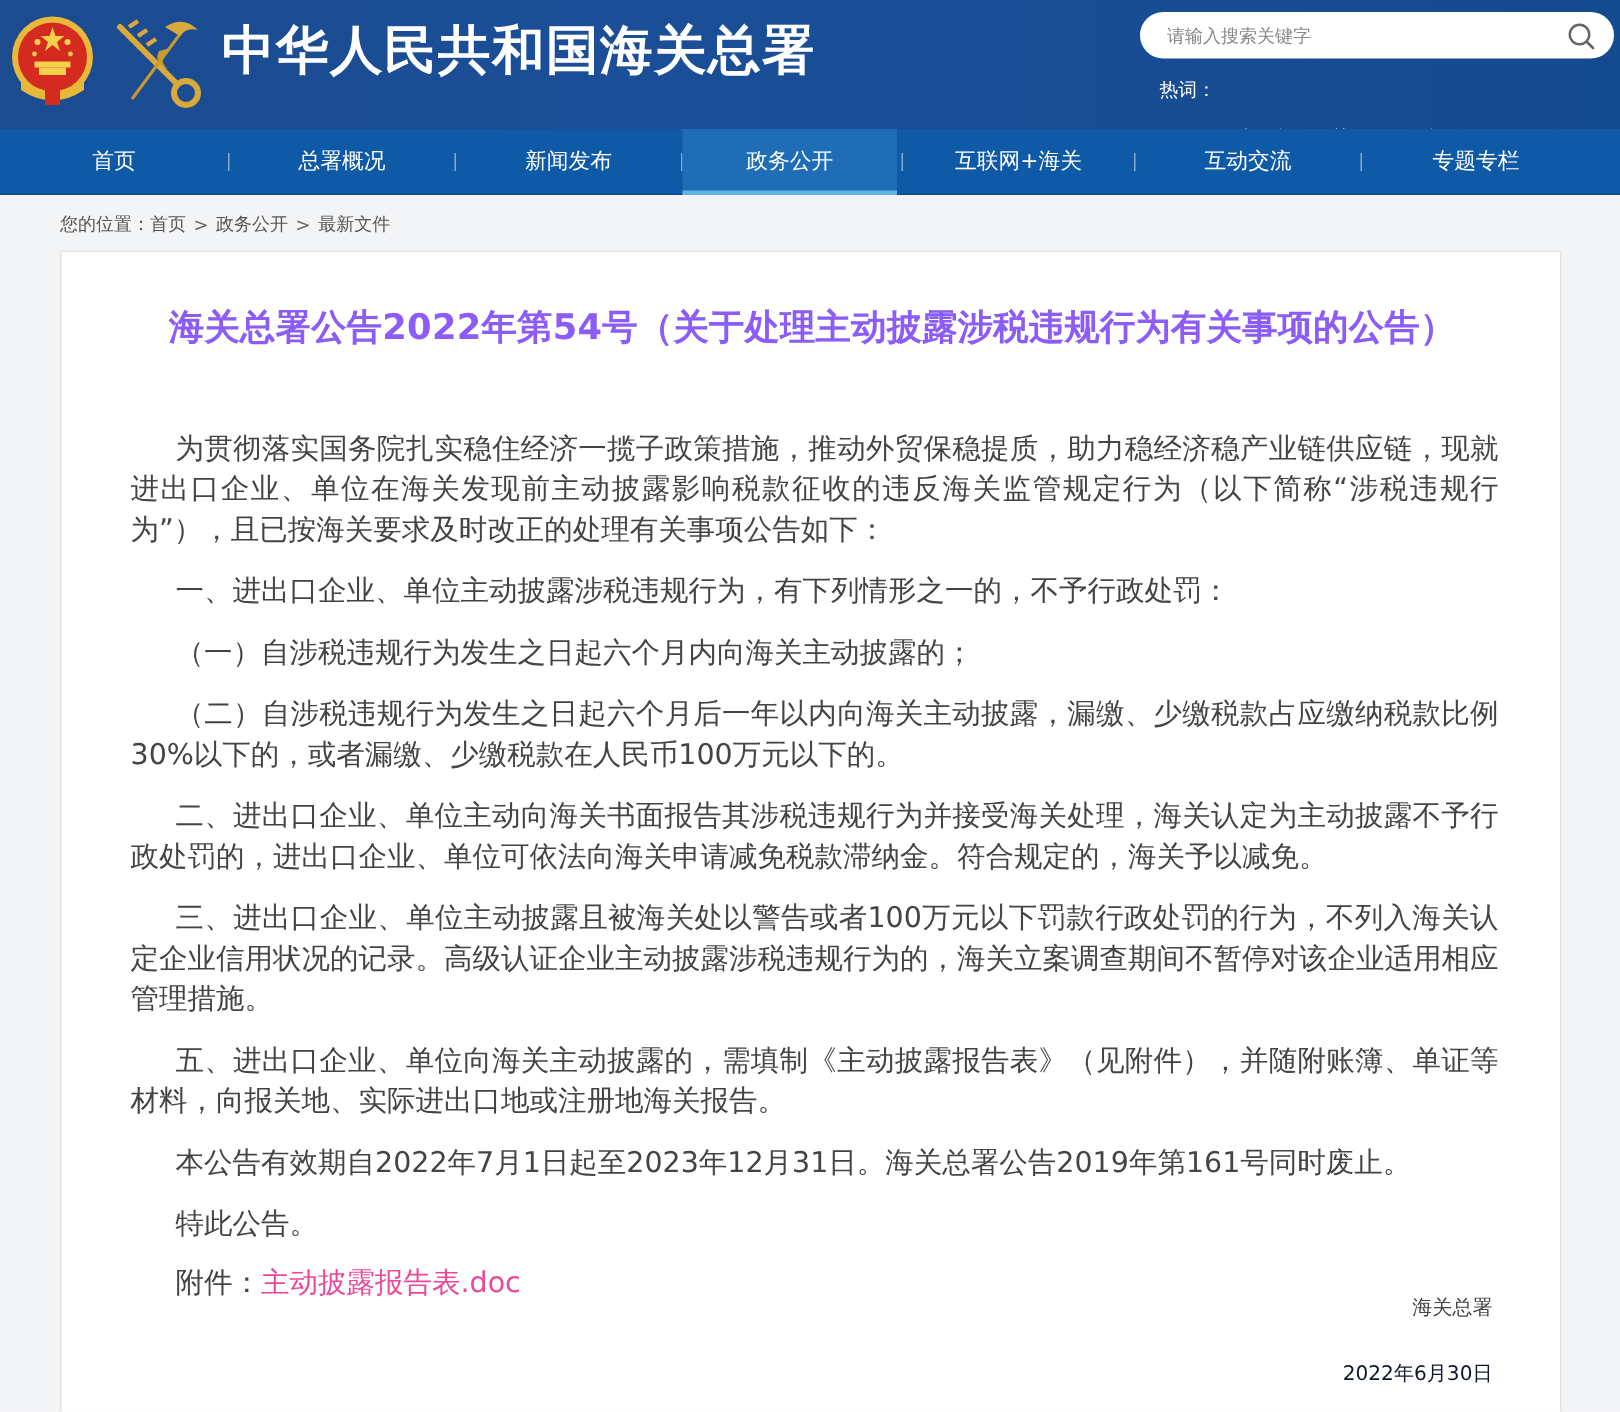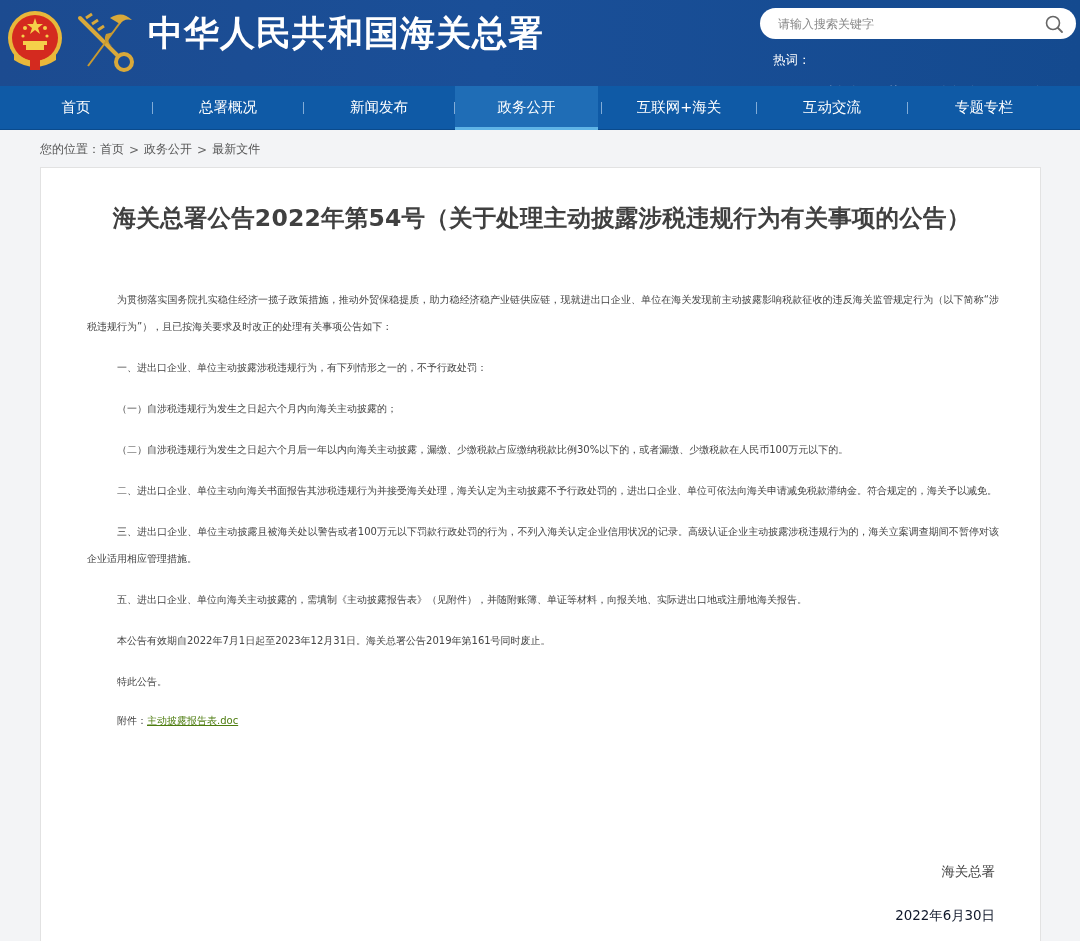--- a/index.html
+++ b/index.html
@@ -66,27 +66,27 @@
   .breadcrumb a { color: #555; text-decoration: none; cursor: pointer; }
   .breadcrumb .sep { margin: 0 5px; color: #666; }
 
   
   .panel {
     position: absolute; left: 40px; top: 167px; width: 1001px; height: 790px;
     background: #ffffff; border: 1px solid #e2e2e2;
   }
   .doc-title {
     position: absolute; left: 0; width: 1001px; top: 34px; text-align: center;
-    font-size: 23.5px; font-weight: bold; color: #404040; letter-spacing: 0.2px; white-space: nowrap;
+    font-size: 23.5px; font-weight: bold; color: #8b5cf6; letter-spacing: 0.2px; white-space: nowrap;
   }
-  .doc-body { position: absolute; left: 46px; top: 118px; width: 912px; font-size: 10px; color: #444; }
+  .doc-body { position: absolute; left: 46px; top: 118px; width: 912px; font-size: 19px; color: #444; }
   .para { line-height: 27px; text-indent: 30px; margin-bottom: 14px; text-align: justify; }
   .para.last-gap { margin-bottom: 12px; }
   .attach { text-indent: 30px; line-height: 27px; }
-  .attach a { color: #4d7c0f; text-decoration: underline; cursor: pointer; }
+  .attach a { color: #ec4899; cursor: pointer; }
   .sign-org { position: absolute; right: 45px; top: 695px; font-size: 13.4px; color: #444; }
   .sign-date { position: absolute; right: 45px; top: 739px; font-size: 13.4px; color: #0f172a; }
 </style>
 </head>
 <body>
 
 <div class="header">
   <svg class="emblem" viewBox="0 0 58 64">
     <circle cx="29" cy="30" r="27" fill="#e8b83a"></circle>
     <circle cx="29" cy="30" r="23" fill="#d42a1f"></circle>

